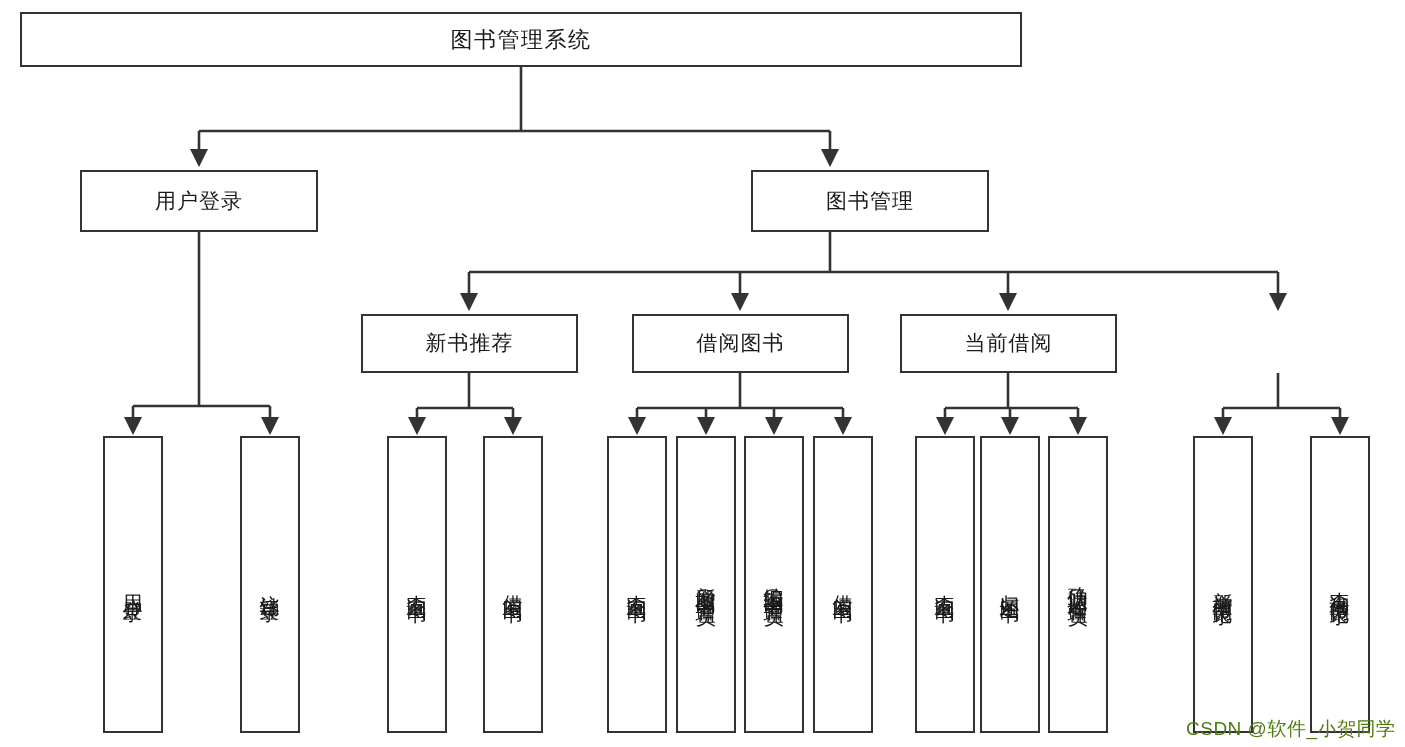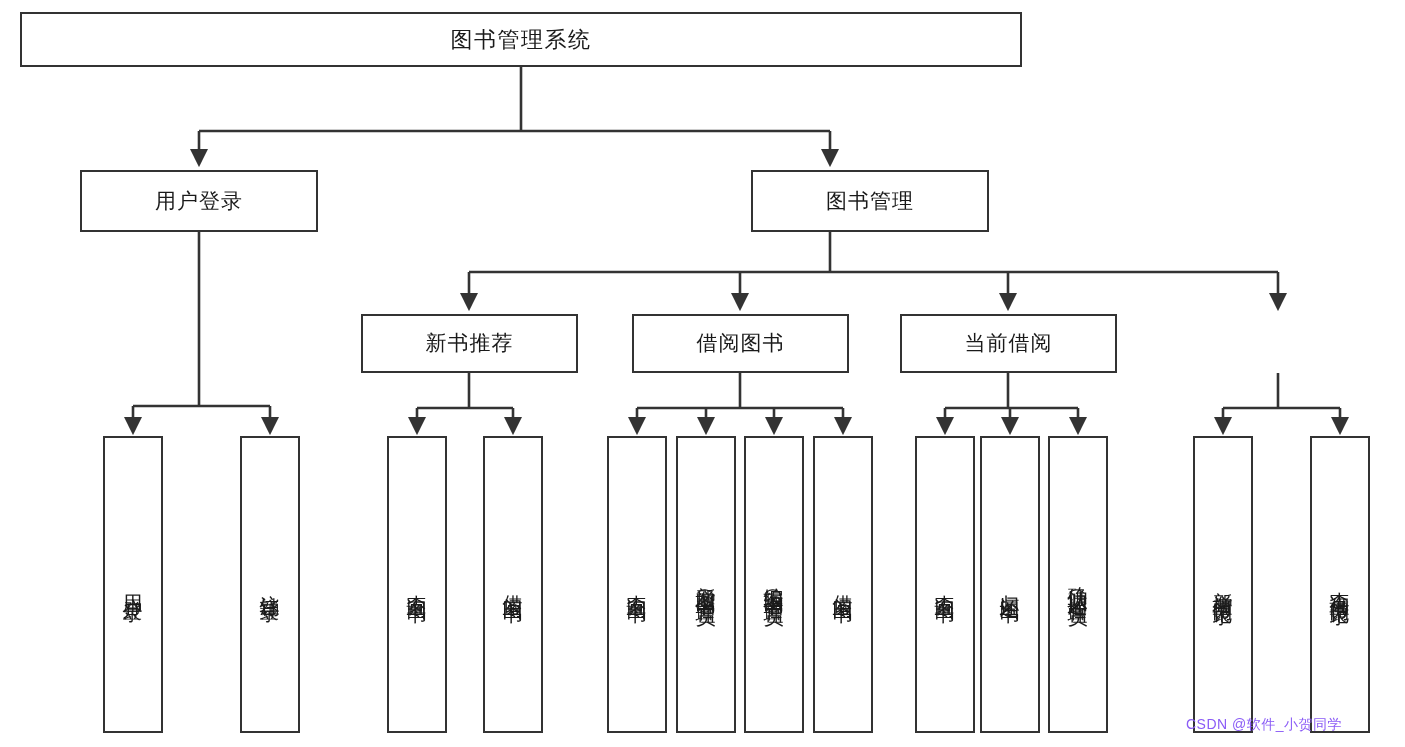--- a/index.html
+++ b/index.html
@@ -62,22 +62,22 @@
     writing-mode: vertical-rl;
     text-orientation: upright;
     font-size: 20px;
     letter-spacing: 3px;
     line-height: 1;
   }
   .watermark {
     position: absolute;
     left: 1186px;
     top: 716px;
-    font-size: 14px;
-    color: #8b5cf6;
+    font-size: 19px;
+    color: #4d7c0f;
     white-space: nowrap;
     z-index: 3;
     letter-spacing: 0.5px;
   }
 </style>
 </head>
 <body>
 
 <div id="canvas">
 

